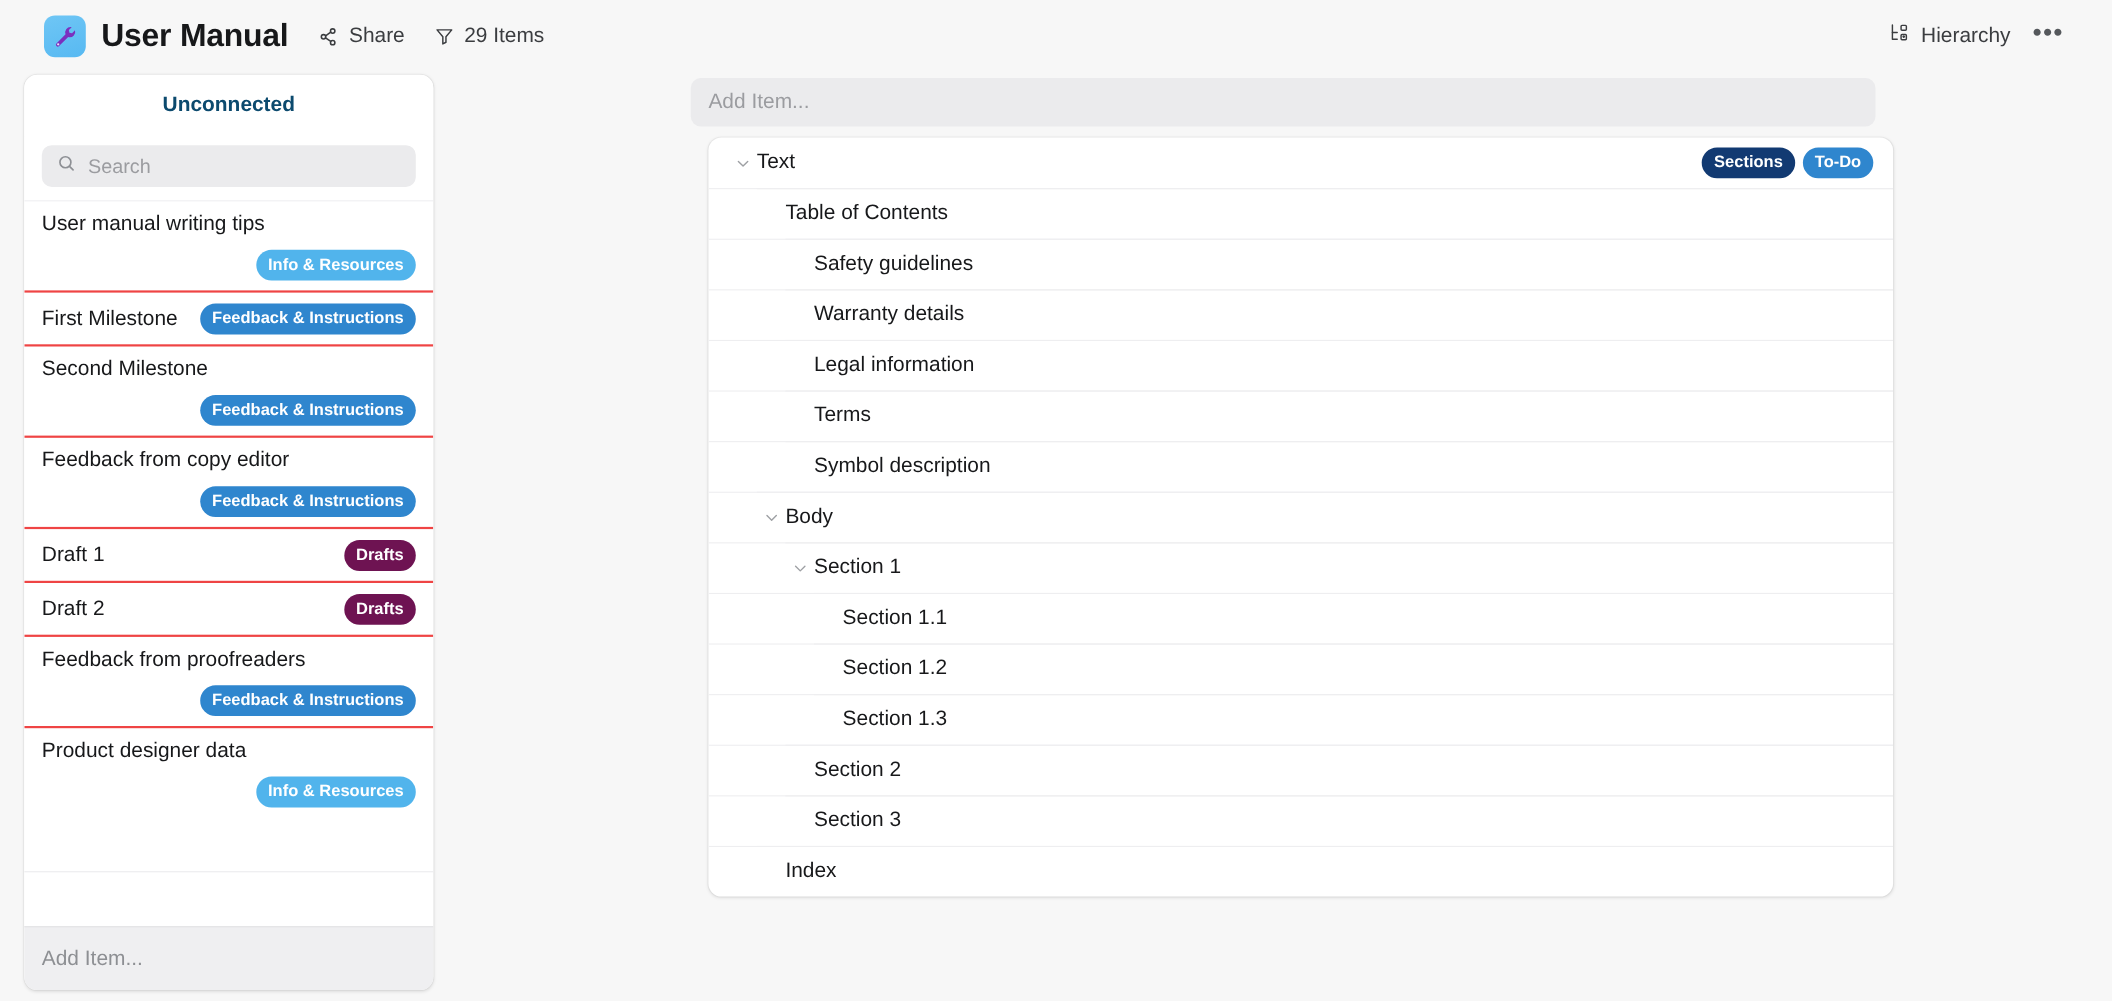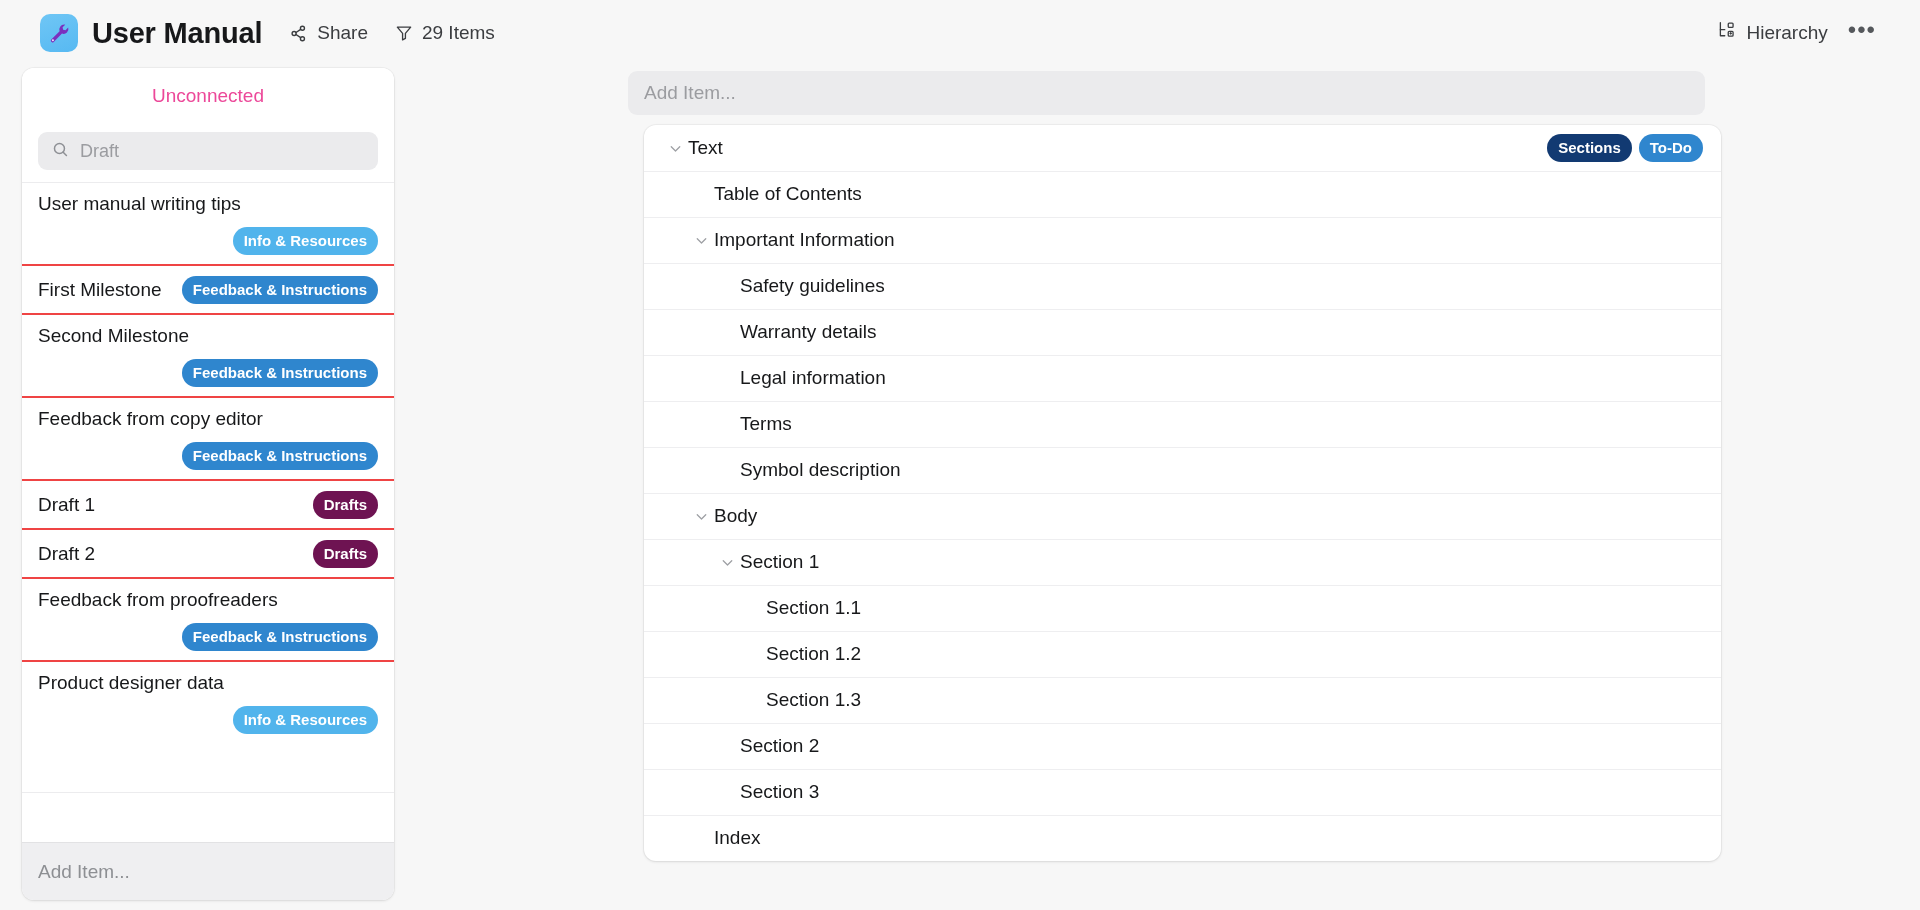--- a/index.html
+++ b/index.html
@@ -50,21 +50,21 @@
     width: 372px; height: 832px;
     background: #ffffff;
     border-radius: 12px;
     box-shadow: 0 1px 3px rgba(0,0,0,.10), 0 0 0 1px rgba(0,0,0,.035);
     display: flex; flex-direction: column;
     overflow: hidden;
   }
   .side-head {
     height: 56px; flex: 0 0 56px;
     display: flex; align-items: center; justify-content: center;
-    font-size: 19px; font-weight: 400; color: #ec4899;
+    font-size: 19px; font-weight: 700; color: #0c4a6e;
     background: #fff;
   }
   .search-wrap {
     padding: 8px 16px 12px 16px; background: #fff;
   }
   .search-box {
     height: 38px; border-radius: 9px; background: #ebebed;
     display: flex; align-items: center; gap: 10px; padding: 0 13px;
   }
   .search-box .ph { color: #9b9ca0; font-size: 18px; }
@@ -191,21 +191,21 @@
   <div class="side-head">Unconnected</div>
 
   <div class="search-wrap">
     <div class="search-box">
       <span>
         <svg width="19" height="19" viewBox="0 0 24 24" fill="none" stroke="#8e9095" stroke-width="1.9" stroke-linecap="round">
           <circle cx="10.7" cy="10.7" r="6.3"></circle>
             <path d="m15.4 15.4 4.1 4.1"></path>
         </svg>
       </span>
-      <span class="ph">Draft</span>
+      <span class="ph">Search</span>
     </div>
   </div>
 
   <div class="side-list" id="side-list">
       <div class="side-row">
         <div class="side-row-inner">
           <span class="name">User manual writing tips</span>
           <div style="flex-basis: 100%; height: 0px;"></div>
           <span class="badge b-info">Info &amp; Resources</span>
         </div>
@@ -283,139 +283,130 @@
       </div>
       <div class="tree-row" style="padding-left: 44px;">
         <div class="sep-line" style="left: 44px;"></div>
         <span class="chev empty">
           <svg width="17" height="17" viewBox="0 0 24 24" fill="none" stroke="#9ea0a4" stroke-width="1.8" stroke-linecap="round" stroke-linejoin="round">
             <path d="m6 9.5 6 6 6-6"></path>
           </svg>
         </span>
         <span class="label">Table of Contents</span>
       </div>
+      <div class="tree-row" style="padding-left: 70px;">
+        <div class="sep-line" style="left: 70px;"></div>
+        <span class="chev empty">
+          <svg width="17" height="17" viewBox="0 0 24 24" fill="none" stroke="#9ea0a4" stroke-width="1.8" stroke-linecap="round" stroke-linejoin="round">
+            <path d="m6 9.5 6 6 6-6"></path>
+          </svg>
+        </span>
+        <span class="label">Safety guidelines</span>
+      </div>
+      <div class="tree-row" style="padding-left: 70px;">
+        <div class="sep-line" style="left: 70px;"></div>
+        <span class="chev empty">
+          <svg width="17" height="17" viewBox="0 0 24 24" fill="none" stroke="#9ea0a4" stroke-width="1.8" stroke-linecap="round" stroke-linejoin="round">
+            <path d="m6 9.5 6 6 6-6"></path>
+          </svg>
+        </span>
+        <span class="label">Warranty details</span>
+      </div>
+      <div class="tree-row" style="padding-left: 70px;">
+        <div class="sep-line" style="left: 70px;"></div>
+        <span class="chev empty">
+          <svg width="17" height="17" viewBox="0 0 24 24" fill="none" stroke="#9ea0a4" stroke-width="1.8" stroke-linecap="round" stroke-linejoin="round">
+            <path d="m6 9.5 6 6 6-6"></path>
+          </svg>
+        </span>
+        <span class="label">Legal information</span>
+      </div>
+      <div class="tree-row" style="padding-left: 70px;">
+        <div class="sep-line" style="left: 70px;"></div>
+        <span class="chev empty">
+          <svg width="17" height="17" viewBox="0 0 24 24" fill="none" stroke="#9ea0a4" stroke-width="1.8" stroke-linecap="round" stroke-linejoin="round">
+            <path d="m6 9.5 6 6 6-6"></path>
+          </svg>
+        </span>
+        <span class="label">Terms</span>
+      </div>
+      <div class="tree-row" style="padding-left: 70px;">
+        <div class="sep-line" style="left: 70px;"></div>
+        <span class="chev empty">
+          <svg width="17" height="17" viewBox="0 0 24 24" fill="none" stroke="#9ea0a4" stroke-width="1.8" stroke-linecap="round" stroke-linejoin="round">
+            <path d="m6 9.5 6 6 6-6"></path>
+          </svg>
+        </span>
+        <span class="label">Symbol description</span>
+      </div>
       <div class="tree-row" style="padding-left: 44px;">
         <div class="sep-line" style="left: 44px;"></div>
         <span class="chev">
           <svg width="17" height="17" viewBox="0 0 24 24" fill="none" stroke="#9ea0a4" stroke-width="1.8" stroke-linecap="round" stroke-linejoin="round">
             <path d="m6 9.5 6 6 6-6"></path>
           </svg>
         </span>
-        <span class="label">Important Information</span>
-      </div>
-      <div class="tree-row" style="padding-left: 70px;">
-        <div class="sep-line" style="left: 70px;"></div>
-        <span class="chev empty">
-          <svg width="17" height="17" viewBox="0 0 24 24" fill="none" stroke="#9ea0a4" stroke-width="1.8" stroke-linecap="round" stroke-linejoin="round">
-            <path d="m6 9.5 6 6 6-6"></path>
-          </svg>
-        </span>
-        <span class="label">Safety guidelines</span>
-      </div>
-      <div class="tree-row" style="padding-left: 70px;">
-        <div class="sep-line" style="left: 70px;"></div>
-        <span class="chev empty">
-          <svg width="17" height="17" viewBox="0 0 24 24" fill="none" stroke="#9ea0a4" stroke-width="1.8" stroke-linecap="round" stroke-linejoin="round">
-            <path d="m6 9.5 6 6 6-6"></path>
-          </svg>
-        </span>
-        <span class="label">Warranty details</span>
-      </div>
-      <div class="tree-row" style="padding-left: 70px;">
-        <div class="sep-line" style="left: 70px;"></div>
-        <span class="chev empty">
-          <svg width="17" height="17" viewBox="0 0 24 24" fill="none" stroke="#9ea0a4" stroke-width="1.8" stroke-linecap="round" stroke-linejoin="round">
-            <path d="m6 9.5 6 6 6-6"></path>
-          </svg>
-        </span>
-        <span class="label">Legal information</span>
-      </div>
-      <div class="tree-row" style="padding-left: 70px;">
-        <div class="sep-line" style="left: 70px;"></div>
-        <span class="chev empty">
-          <svg width="17" height="17" viewBox="0 0 24 24" fill="none" stroke="#9ea0a4" stroke-width="1.8" stroke-linecap="round" stroke-linejoin="round">
-            <path d="m6 9.5 6 6 6-6"></path>
-          </svg>
-        </span>
-        <span class="label">Terms</span>
-      </div>
-      <div class="tree-row" style="padding-left: 70px;">
-        <div class="sep-line" style="left: 70px;"></div>
-        <span class="chev empty">
-          <svg width="17" height="17" viewBox="0 0 24 24" fill="none" stroke="#9ea0a4" stroke-width="1.8" stroke-linecap="round" stroke-linejoin="round">
-            <path d="m6 9.5 6 6 6-6"></path>
-          </svg>
-        </span>
-        <span class="label">Symbol description</span>
+        <span class="label">Body</span>
+      </div>
+      <div class="tree-row" style="padding-left: 70px;">
+        <div class="sep-line" style="left: 70px;"></div>
+        <span class="chev">
+          <svg width="17" height="17" viewBox="0 0 24 24" fill="none" stroke="#9ea0a4" stroke-width="1.8" stroke-linecap="round" stroke-linejoin="round">
+            <path d="m6 9.5 6 6 6-6"></path>
+          </svg>
+        </span>
+        <span class="label">Section 1</span>
+      </div>
+      <div class="tree-row" style="padding-left: 96px;">
+        <div class="sep-line" style="left: 96px;"></div>
+        <span class="chev empty">
+          <svg width="17" height="17" viewBox="0 0 24 24" fill="none" stroke="#9ea0a4" stroke-width="1.8" stroke-linecap="round" stroke-linejoin="round">
+            <path d="m6 9.5 6 6 6-6"></path>
+          </svg>
+        </span>
+        <span class="label">Section 1.1</span>
+      </div>
+      <div class="tree-row" style="padding-left: 96px;">
+        <div class="sep-line" style="left: 96px;"></div>
+        <span class="chev empty">
+          <svg width="17" height="17" viewBox="0 0 24 24" fill="none" stroke="#9ea0a4" stroke-width="1.8" stroke-linecap="round" stroke-linejoin="round">
+            <path d="m6 9.5 6 6 6-6"></path>
+          </svg>
+        </span>
+        <span class="label">Section 1.2</span>
+      </div>
+      <div class="tree-row" style="padding-left: 96px;">
+        <div class="sep-line" style="left: 96px;"></div>
+        <span class="chev empty">
+          <svg width="17" height="17" viewBox="0 0 24 24" fill="none" stroke="#9ea0a4" stroke-width="1.8" stroke-linecap="round" stroke-linejoin="round">
+            <path d="m6 9.5 6 6 6-6"></path>
+          </svg>
+        </span>
+        <span class="label">Section 1.3</span>
+      </div>
+      <div class="tree-row" style="padding-left: 70px;">
+        <div class="sep-line" style="left: 70px;"></div>
+        <span class="chev empty">
+          <svg width="17" height="17" viewBox="0 0 24 24" fill="none" stroke="#9ea0a4" stroke-width="1.8" stroke-linecap="round" stroke-linejoin="round">
+            <path d="m6 9.5 6 6 6-6"></path>
+          </svg>
+        </span>
+        <span class="label">Section 2</span>
+      </div>
+      <div class="tree-row" style="padding-left: 70px;">
+        <div class="sep-line" style="left: 70px;"></div>
+        <span class="chev empty">
+          <svg width="17" height="17" viewBox="0 0 24 24" fill="none" stroke="#9ea0a4" stroke-width="1.8" stroke-linecap="round" stroke-linejoin="round">
+            <path d="m6 9.5 6 6 6-6"></path>
+          </svg>
+        </span>
+        <span class="label">Section 3</span>
       </div>
       <div class="tree-row" style="padding-left: 44px;">
         <div class="sep-line" style="left: 44px;"></div>
-        <span class="chev">
-          <svg width="17" height="17" viewBox="0 0 24 24" fill="none" stroke="#9ea0a4" stroke-width="1.8" stroke-linecap="round" stroke-linejoin="round">
-            <path d="m6 9.5 6 6 6-6"></path>
-          </svg>
-        </span>
-        <span class="label">Body</span>
-      </div>
-      <div class="tree-row" style="padding-left: 70px;">
-        <div class="sep-line" style="left: 70px;"></div>
-        <span class="chev">
-          <svg width="17" height="17" viewBox="0 0 24 24" fill="none" stroke="#9ea0a4" stroke-width="1.8" stroke-linecap="round" stroke-linejoin="round">
-            <path d="m6 9.5 6 6 6-6"></path>
-          </svg>
-        </span>
-        <span class="label">Section 1</span>
-      </div>
-      <div class="tree-row" style="padding-left: 96px;">
-        <div class="sep-line" style="left: 96px;"></div>
-        <span class="chev empty">
-          <svg width="17" height="17" viewBox="0 0 24 24" fill="none" stroke="#9ea0a4" stroke-width="1.8" stroke-linecap="round" stroke-linejoin="round">
-            <path d="m6 9.5 6 6 6-6"></path>
-          </svg>
-        </span>
-        <span class="label">Section 1.1</span>
-      </div>
-      <div class="tree-row" style="padding-left: 96px;">
-        <div class="sep-line" style="left: 96px;"></div>
-        <span class="chev empty">
-          <svg width="17" height="17" viewBox="0 0 24 24" fill="none" stroke="#9ea0a4" stroke-width="1.8" stroke-linecap="round" stroke-linejoin="round">
-            <path d="m6 9.5 6 6 6-6"></path>
-          </svg>
-        </span>
-        <span class="label">Section 1.2</span>
-      </div>
-      <div class="tree-row" style="padding-left: 96px;">
-        <div class="sep-line" style="left: 96px;"></div>
-        <span class="chev empty">
-          <svg width="17" height="17" viewBox="0 0 24 24" fill="none" stroke="#9ea0a4" stroke-width="1.8" stroke-linecap="round" stroke-linejoin="round">
-            <path d="m6 9.5 6 6 6-6"></path>
-          </svg>
-        </span>
-        <span class="label">Section 1.3</span>
-      </div>
-      <div class="tree-row" style="padding-left: 70px;">
-        <div class="sep-line" style="left: 70px;"></div>
-        <span class="chev empty">
-          <svg width="17" height="17" viewBox="0 0 24 24" fill="none" stroke="#9ea0a4" stroke-width="1.8" stroke-linecap="round" stroke-linejoin="round">
-            <path d="m6 9.5 6 6 6-6"></path>
-          </svg>
-        </span>
-        <span class="label">Section 2</span>
-      </div>
-      <div class="tree-row" style="padding-left: 70px;">
-        <div class="sep-line" style="left: 70px;"></div>
-        <span class="chev empty">
-          <svg width="17" height="17" viewBox="0 0 24 24" fill="none" stroke="#9ea0a4" stroke-width="1.8" stroke-linecap="round" stroke-linejoin="round">
-            <path d="m6 9.5 6 6 6-6"></path>
-          </svg>
-        </span>
-        <span class="label">Section 3</span>
-      </div>
-      <div class="tree-row" style="padding-left: 44px;">
-        <div class="sep-line" style="left: 44px;"></div>
         <span class="chev empty">
           <svg width="17" height="17" viewBox="0 0 24 24" fill="none" stroke="#9ea0a4" stroke-width="1.8" stroke-linecap="round" stroke-linejoin="round">
             <path d="m6 9.5 6 6 6-6"></path>
           </svg>
         </span>
         <span class="label">Index</span>
       </div>
     </div>
 </div>
 

